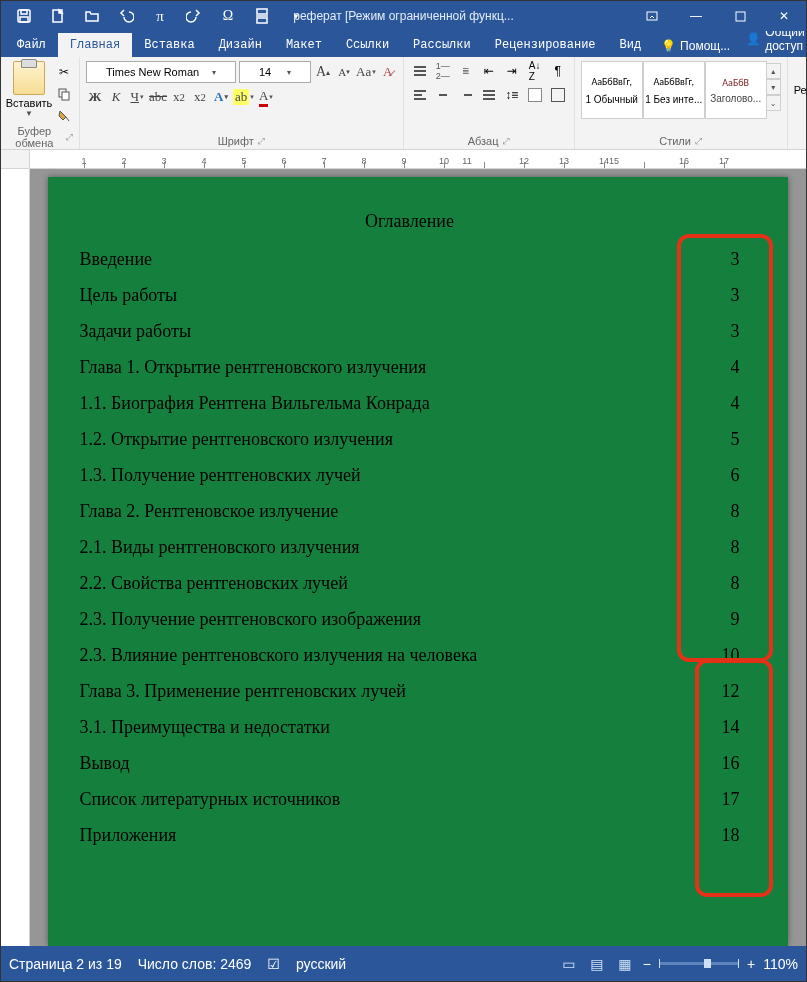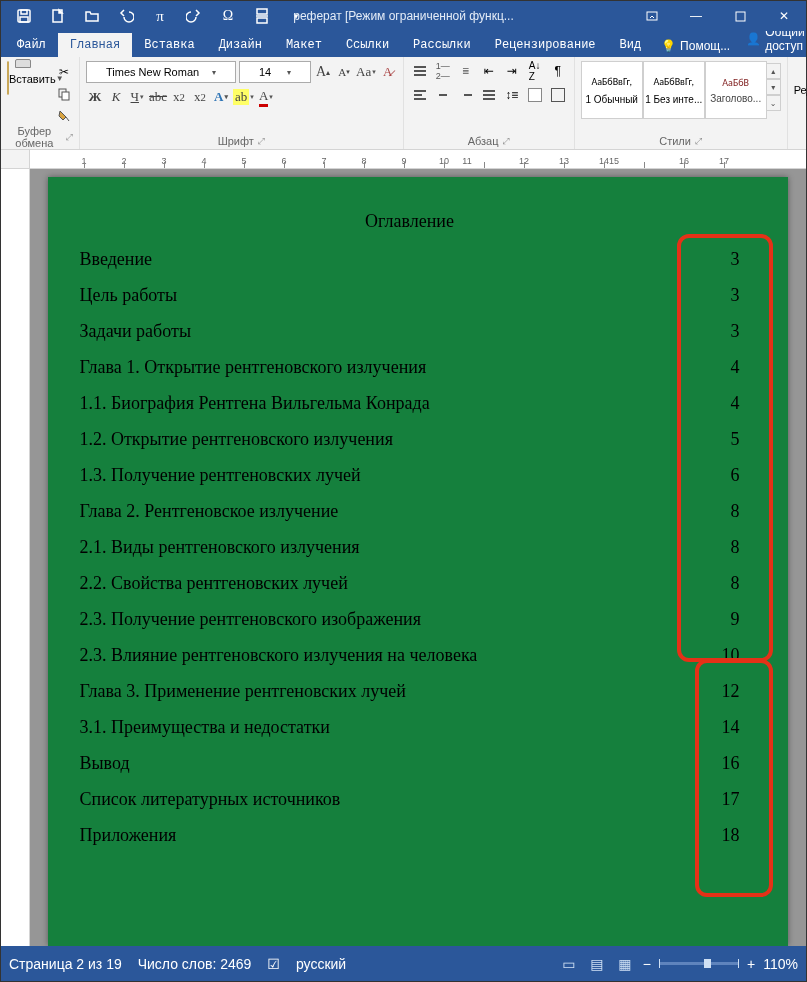--- a/index.html
+++ b/index.html
@@ -14,21 +14,21 @@
 .tabbar{height:26px;background:#2b579a;display:flex;align-items:flex-end;padding-left:4px;color:#fff;}
 .tab{padding:5px 12px 5px;font-size:12px;cursor:pointer;font-family:Liberation Mono, monospace;}
 .tab.active{background:#f3f3f3;color:#2b579a;}
 .spacer{flex:1;}
 .help-area{display:flex;align-items:center;gap:4px;padding:0 8px 4px;font-size:12px;}
 .ribbon{height:92px;background:#f3f3f3;border-bottom:1px solid #d4d4d4;display:flex;}
 .rgroup{border-right:1px solid #e1e1e1;padding:2px 6px 0;display:flex;flex-direction:column;justify-content:space-between;}
 .rgroup-label{text-align:center;font-size:11px;color:#666;padding:0 0 2px;display:flex;align-items:center;justify-content:center;gap:4px;}
 .dlg{font-size:9px;color:#888;}
 .clip-body{display:flex;gap:4px;align-items:flex-start;padding-top:2px;}
-.paste{display:flex;flex-direction:row;align-items:center;gap:0;width:44px;}
+.paste{display:flex;flex-direction:column;align-items:center;gap:0;width:44px;}
 .paste-ico{width:30px;height:32px;border:1px solid #c9a859;background:linear-gradient(#fff3cf,#f7dd94);border-radius:2px;position:relative;}
 .paste-ico::before{content:"";position:absolute;top:-3px;left:7px;width:14px;height:7px;border:1px solid #888;background:#ddd;border-radius:2px 2px 0 0;}
 .small-col{display:flex;flex-direction:column;gap:4px;padding-top:2px;}
 .ico16{width:18px;height:18px;display:flex;align-items:center;justify-content:center;}
 .font-body{display:flex;flex-direction:column;gap:4px;padding-top:2px;}
 .fr{display:flex;align-items:center;gap:3px;}
 .combo{height:20px;background:#fff;border:1px solid #ababab;display:flex;align-items:center;padding:0 19px;font-size:11px;justify-content:space-between;}
 .combo .dd{color:#555;font-size:8px;}
 .fbtn{min-width:18px;height:20px;display:flex;align-items:center;justify-content:center;font-family:"Times New Roman",serif;color:#444;font-size:13px;position:relative;}
 .fbtn .dd{font-size:7px;margin-left:1px;color:#555;}

